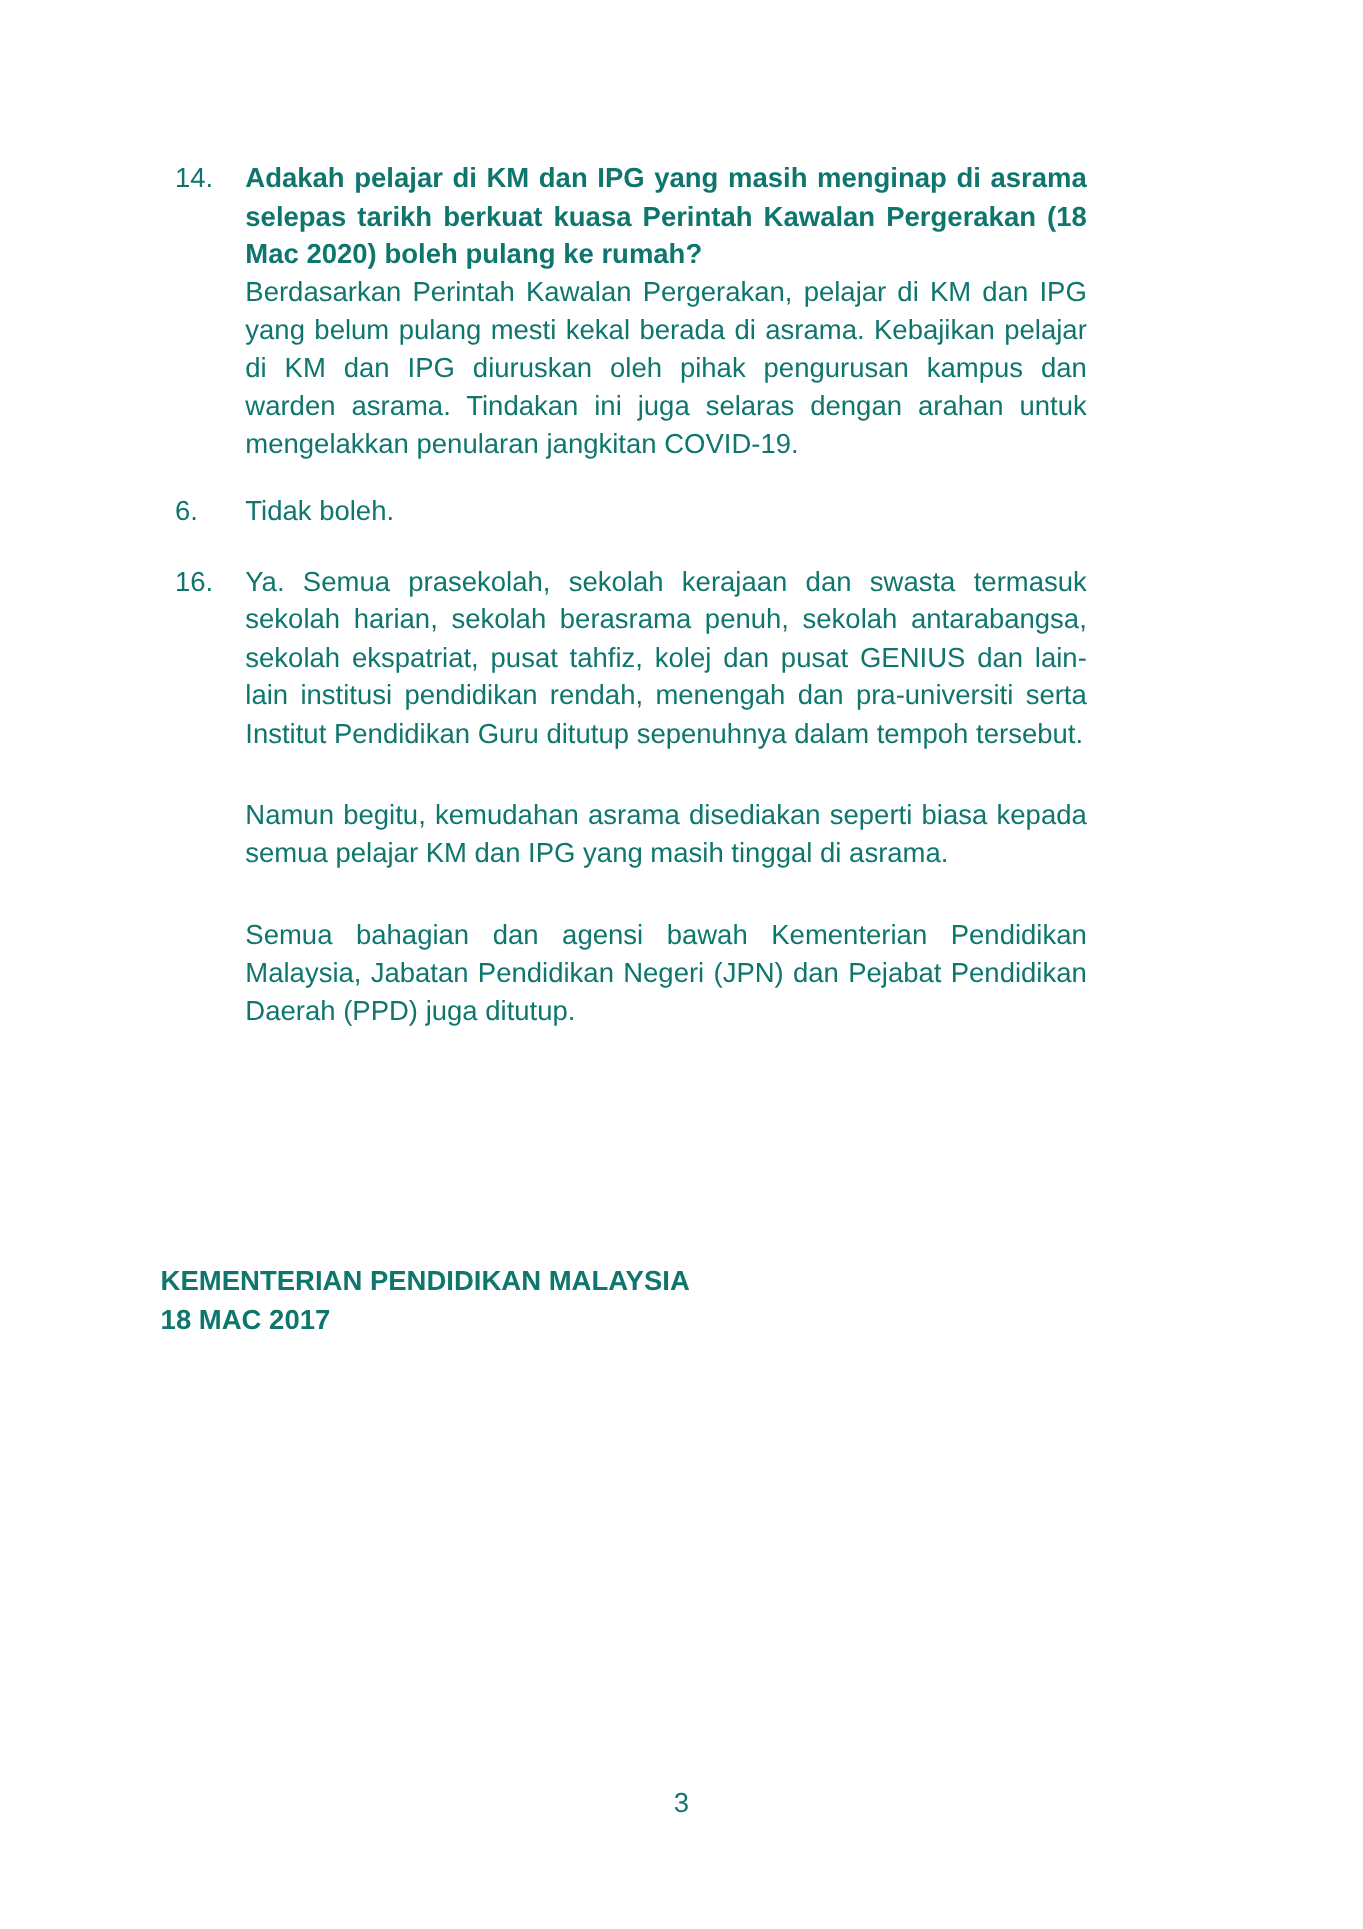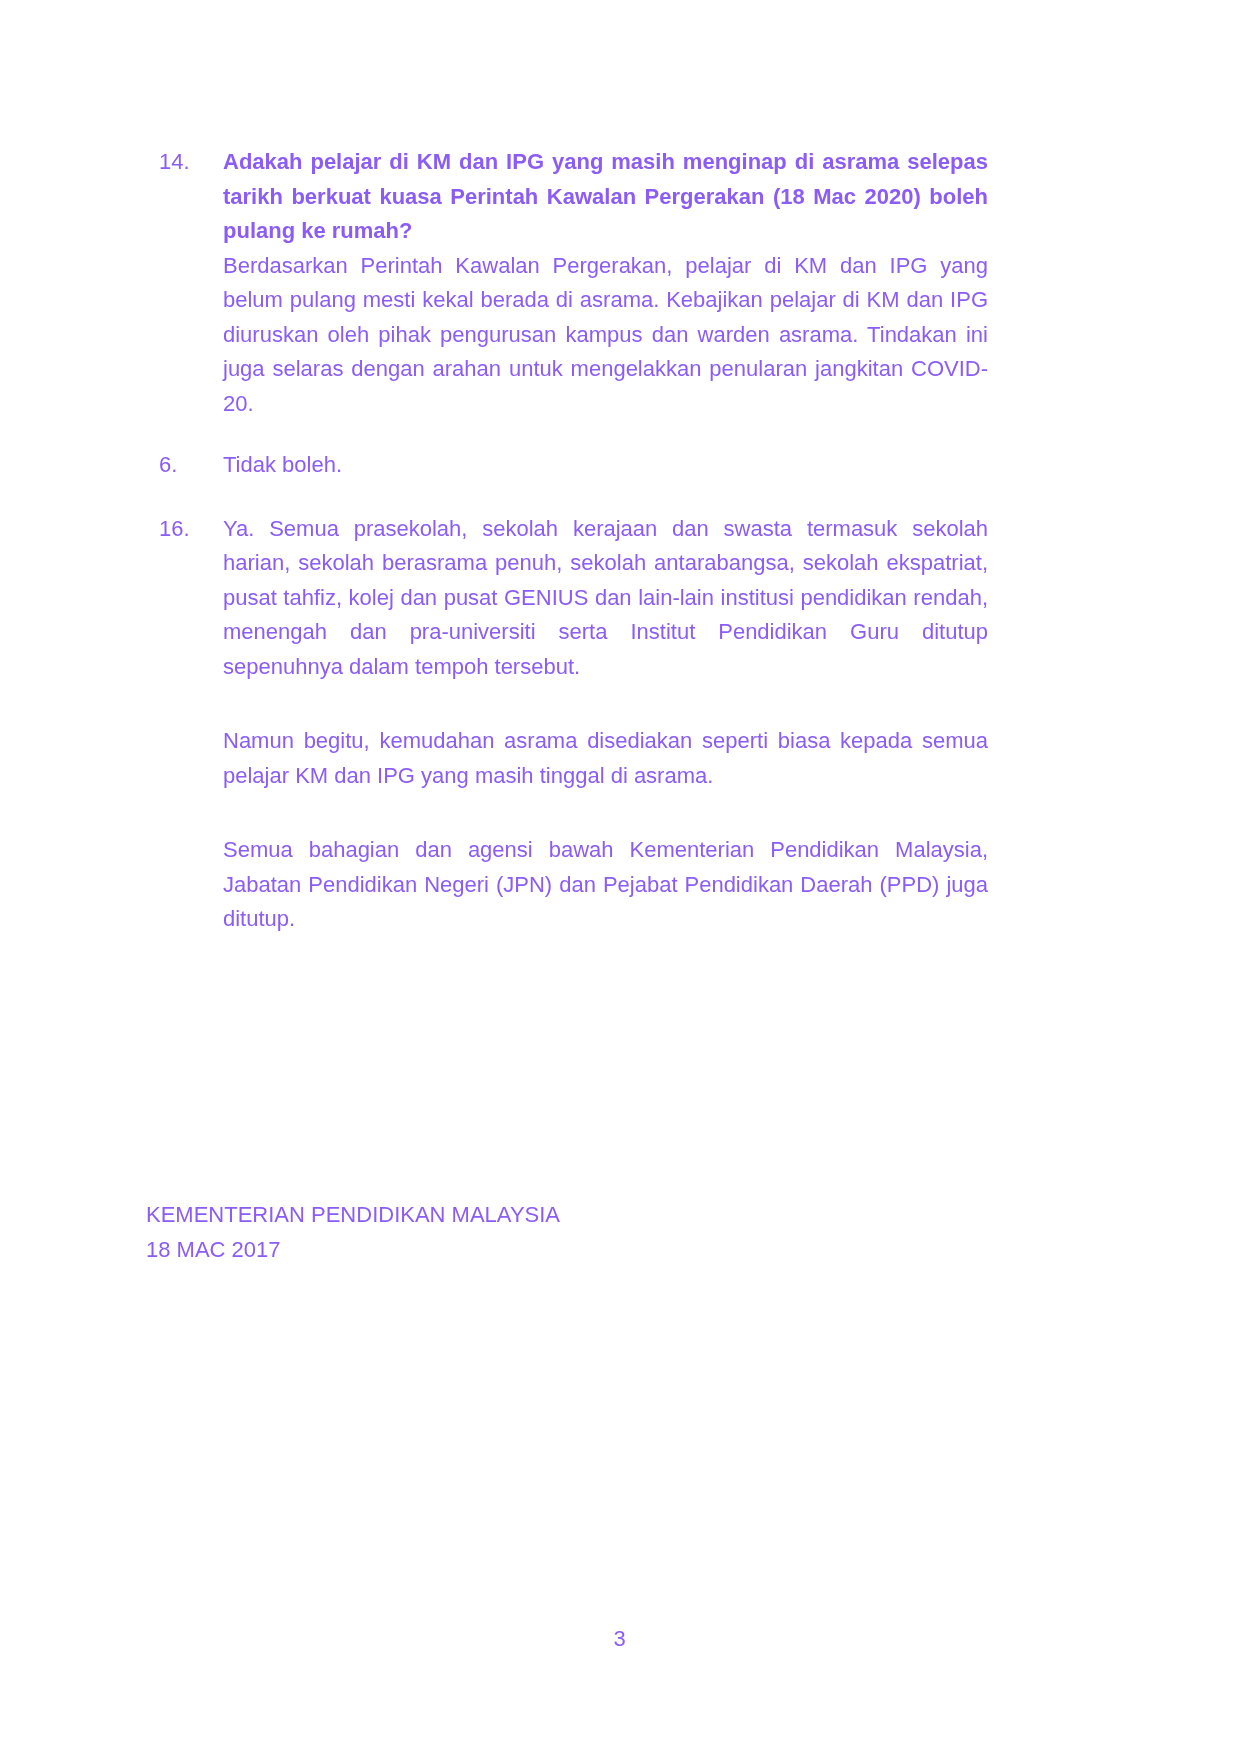--- a/index.html
+++ b/index.html
@@ -5,23 +5,23 @@
   html, body {
     margin: 0;
     padding: 0;
     background: #ffffff;
   }
   .page {
     position: relative;
     width: 1239px;
     height: 1754px;
     background: #ffffff;
-    color: #8b5cf6;
+    color: #0f766e;
     font-family: "Liberation Sans", sans-serif;
-    font-size: 22px;
+    font-size: 25px;
     line-height: 34.5px;
     overflow: hidden;
   }
   .content {
     position: absolute;
     left: 146px;
     top: 145px;
     width: 842px;
   }
   .qa-item {
@@ -49,22 +49,22 @@
   .answer p {
     margin: 0;
     text-align: justify;
   }
   .answer p + p {
     margin-top: 40px;
   }
   .footer {
     position: absolute;
     left: 146px;
-    top: 1198px;
-    font-weight: normal;
+    top: 1148px;
+    font-weight: bold;
   }
   .page-number {
     position: absolute;
     left: 0;
     right: 0;
     top: 1622px;
     text-align: center;
   }
 </style>
 </head>
@@ -72,21 +72,21 @@
 
 <div class="page">
 
   <div class="content">
 
     <div class="qa-item gap-after-14">
       <div class="q-num">14.</div>
       <div class="q-body">
         <div class="question">Adakah pelajar di KM dan IPG yang masih menginap di asrama selepas tarikh berkuat kuasa Perintah Kawalan Pergerakan (18 Mac 2020) boleh pulang ke rumah?</div>
         <div class="answer">
-          <p>Berdasarkan Perintah Kawalan Pergerakan, pelajar di KM dan IPG yang belum pulang mesti kekal berada di asrama. Kebajikan pelajar di KM dan IPG diuruskan oleh pihak pengurusan kampus dan warden asrama. Tindakan ini juga selaras dengan arahan untuk mengelakkan penularan jangkitan COVID-20.</p>
+          <p>Berdasarkan Perintah Kawalan Pergerakan, pelajar di KM dan IPG yang belum pulang mesti kekal berada di asrama. Kebajikan pelajar di KM dan IPG diuruskan oleh pihak pengurusan kampus dan warden asrama. Tindakan ini juga selaras dengan arahan untuk mengelakkan penularan jangkitan COVID-19.</p>
         </div>
       </div>
     </div>
 
     <div class="qa-item gap-after-15">
       <div class="q-num">6.</div>
       <div class="q-body">
         <div class="answer">
           <p>Tidak boleh.</p>
         </div>

